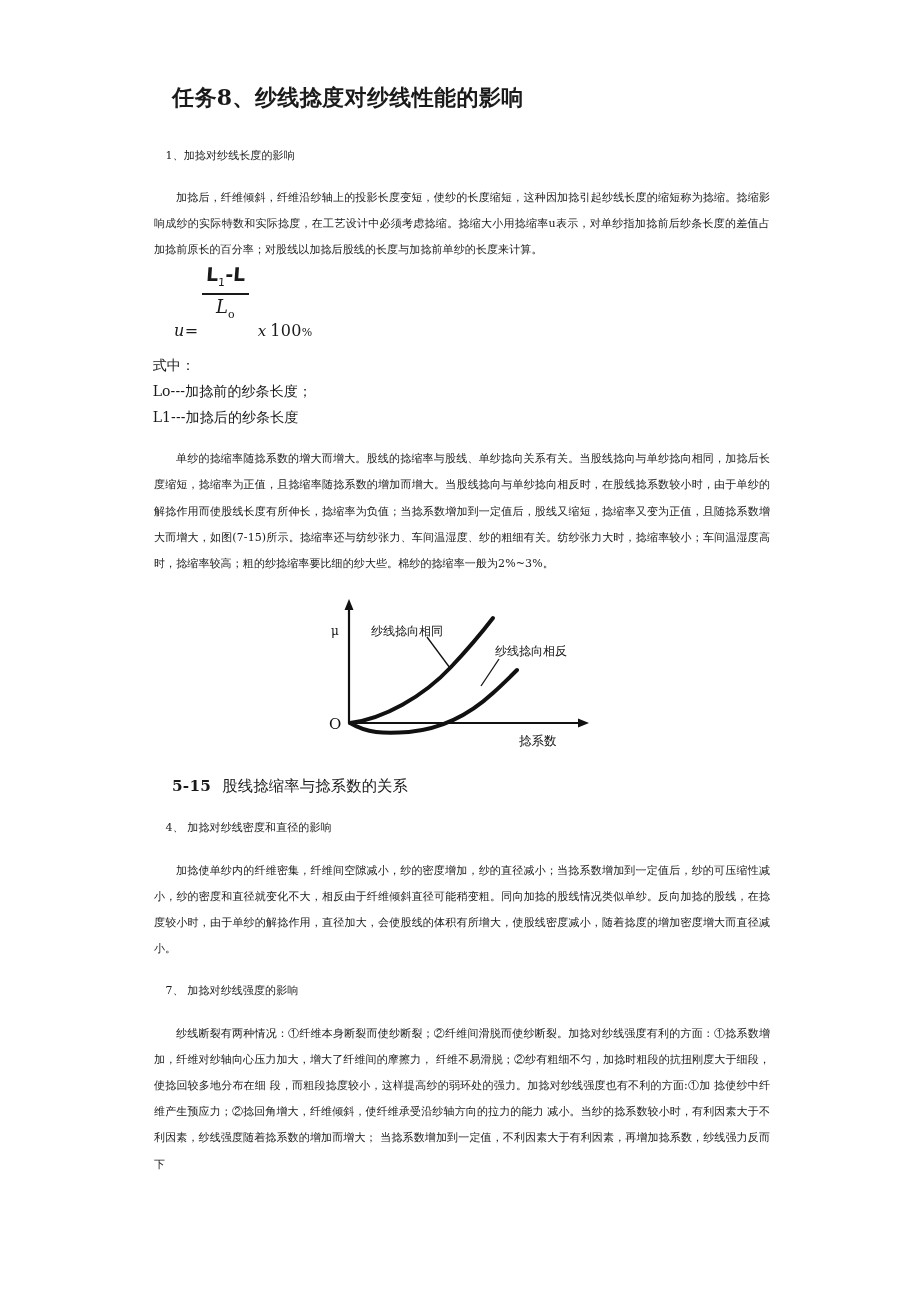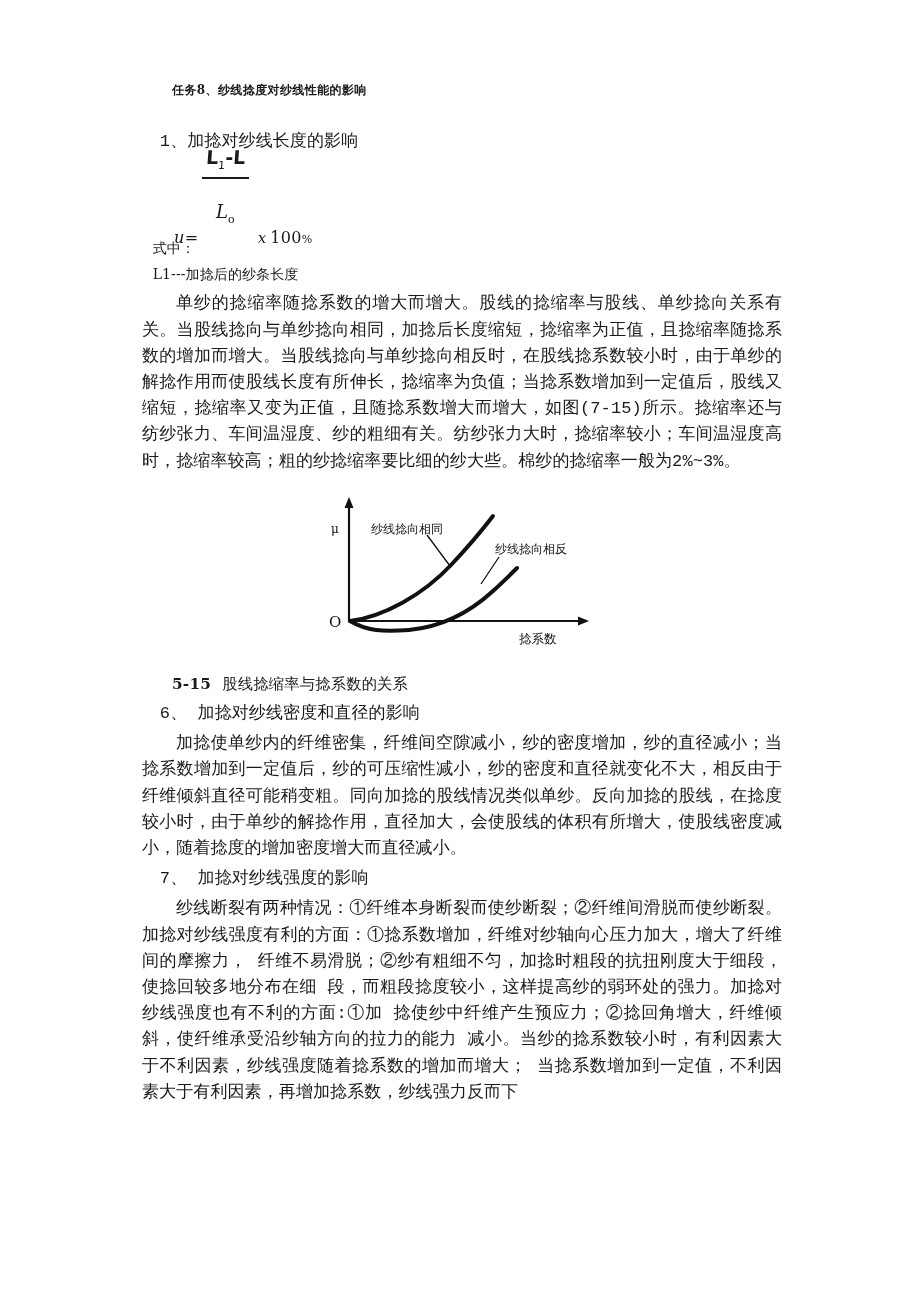--- a/index.html
+++ b/index.html
@@ -22,33 +22,32 @@
     height: 1302px;
     background: #fff;
   }
   .content {
     position: absolute;
     left: 138px;
     top: 82px;
     width: 648px;
   }
   .doc-title {
-    font-size: 12px;
+    font-size: 22px;
     font-weight: bold;
     letter-spacing: 0.4px;
     margin: 0 0 30px 34px;
     line-height: 1.4;
   }
   .para {
-    font-size: 17px;
+    font-size: 11px;
     line-height: 26.2px;
     text-align: justify;
-    margin: 4px;
+    margin: 16px;
     letter-spacing: 0.1px;
-    font-family: Liberation Mono, monospace;
   }
   .indent-2 {
     text-indent: 2em;
   }
   .indent-1 {
     text-indent: 1.05em;
   }
   .plain-line {
     font-size: 14px;
     line-height: 26.2px;
@@ -98,22 +97,22 @@
     font-weight: normal;
   }
   .f-bar {
     width: 100%;
     height: 2px;
     background: #1a1a1a;
   }
   .f-den {
     font-size: 18px;
     font-style: italic;
-    line-height: 28px;
-    padding-top: 19px;
+    line-height: 22px;
+    padding-top: 1px;
     font-family: "DejaVu Serif", "Liberation Serif", serif;
   }
   .f-den sub {
     font-size: 11px;
     font-style: normal;
   }
   .f-x {
     font-style: italic;
     font-size: 15px;
     padding-bottom: 2px;
@@ -151,35 +150,37 @@
 </head>
 <body>
 
 <div class="page">
   <div class="content">
 
     <h1 class="doc-title">任务8、纱线捻度对纱线性能的影响</h1>
 
     <p class="para indent-1">1、加捻对纱线长度的影响</p>
 
+    <p class="para indent-2">加捻后，纤维倾斜，纤维沿纱轴上的投影长度变短，使纱的长度缩短，这种因加捻引起纱线长度的缩短称为捻缩。捻缩影响成纱的实际特数和实际捻度，在工艺设计中必须考虑捻缩。捻缩大小用捻缩率u表示，对单纱指加捻前后纱条长度的差值占加捻前原长的百分率；对股线以加捻后股线的长度与加捻前单纱的长度来计算。</p>
 
     <div class="formula-block">
       <div class="formula">
         <span class="f-u">u=</span>
         <span class="f-frac">
           <span class="f-num">L<sub>1</sub>-L</span>
           <span class="f-bar"></span>
           <span class="f-den">L<sub>o</sub></span>
         </span>
         <span class="f-x">x</span>
         <span class="f-pct">100<span class="sm">%</span></span>
       </div>
     </div>
 
     <p class="plain-line indent-1">式中：</p>
+    <p class="plain-line indent-1">Lo---加捻前的纱条长度；</p>
     <p class="plain-line indent-1">L1---加捻后的纱条长度</p>
 
     <p class="para indent-2">单纱的捻缩率随捻系数的增大而增大。股线的捻缩率与股线、单纱捻向关系有关。当股线捻向与单纱捻向相同，加捻后长度缩短，捻缩率为正值，且捻缩率随捻系数的增加而增大。当股线捻向与单纱捻向相反时，在股线捻系数较小时，由于单纱的解捻作用而使股线长度有所伸长，捻缩率为负值；当捻系数增加到一定值后，股线又缩短，捻缩率又变为正值，且随捻系数增大而增大，如图(7-15)所示。捻缩率还与纺纱张力、车间温湿度、纱的粗细有关。纺纱张力大时，捻缩率较小；车间温湿度高时，捻缩率较高；粗的纱捻缩率要比细的纱大些。棉纱的捻缩率一般为2%~3%。</p>
 
     <div class="figure">
       <svg width="290" height="175" viewBox="0 0 290 175">
 
         <line x1="26" y1="130" x2="26" y2="14" stroke="#111" stroke-width="2.2"></line>
         <polygon points="26,6 21.5,17 30.5,17" fill="#111"></polygon>
 
@@ -196,20 +197,20 @@
         <text x="8" y="42" font-family="DejaVu Serif, Liberation Serif, serif" font-size="12" fill="#111">μ</text>
         <text x="6" y="136" font-family="DejaVu Serif, Liberation Serif, serif" font-size="15" fill="#111">O</text>
         <text x="196" y="152" font-family="DejaVu Sans, Liberation Sans, sans-serif" font-size="12.5" fill="#111">捻系数</text>
         <text x="48" y="42" font-family="DejaVu Sans, Liberation Sans, sans-serif" font-size="12" fill="#111">纱线捻向相同</text>
         <text x="172" y="62" font-family="DejaVu Sans, Liberation Sans, sans-serif" font-size="12" fill="#111">纱线捻向相反</text>
       </svg>
     </div>
 
     <p class="fig-caption"><span class="capnum">5-15</span>&nbsp;&nbsp;<span class="captxt">股线捻缩率与捻系数的关系</span></p>
 
-    <p class="para indent-1">6、  加捻对纱线密度和直径的影响</p>
+    <p class="para indent-1">4、  加捻对纱线密度和直径的影响</p>
     <p class="para indent-2">加捻使单纱内的纤维密集，纤维间空隙减小，纱的密度增加，纱的直径减小；当捻系数增加到一定值后，纱的可压缩性减小，纱的密度和直径就变化不大，相反由于纤维倾斜直径可能稍变粗。同向加捻的股线情况类似单纱。反向加捻的股线，在捻度较小时，由于单纱的解捻作用，直径加大，会使股线的体积有所增大，使股线密度减小，随着捻度的增加密度增大而直径减小。</p>
 
     <p class="para indent-1">7、  加捻对纱线强度的影响</p>
     <p class="para indent-2">纱线断裂有两种情况：①纤维本身断裂而使纱断裂；②纤维间滑脱而使纱断裂。加捻对纱线强度有利的方面：①捻系数增加，纤维对纱轴向心压力加大，增大了纤维间的摩擦力，  纤维不易滑脱；②纱有粗细不匀，加捻时粗段的抗扭刚度大于细段，使捻回较多地分布在细  段，而粗段捻度较小，这样提高纱的弱环处的强力。加捻对纱线强度也有不利的方面:①加  捻使纱中纤维产生预应力；②捻回角增大，纤维倾斜，使纤维承受沿纱轴方向的拉力的能力  减小。当纱的捻系数较小时，有利因素大于不利因素，纱线强度随着捻系数的增加而增大；  当捻系数增加到一定值，不利因素大于有利因素，再增加捻系数，纱线强力反而下</p>
 
   </div>
 </div>
 
 </body></html>

